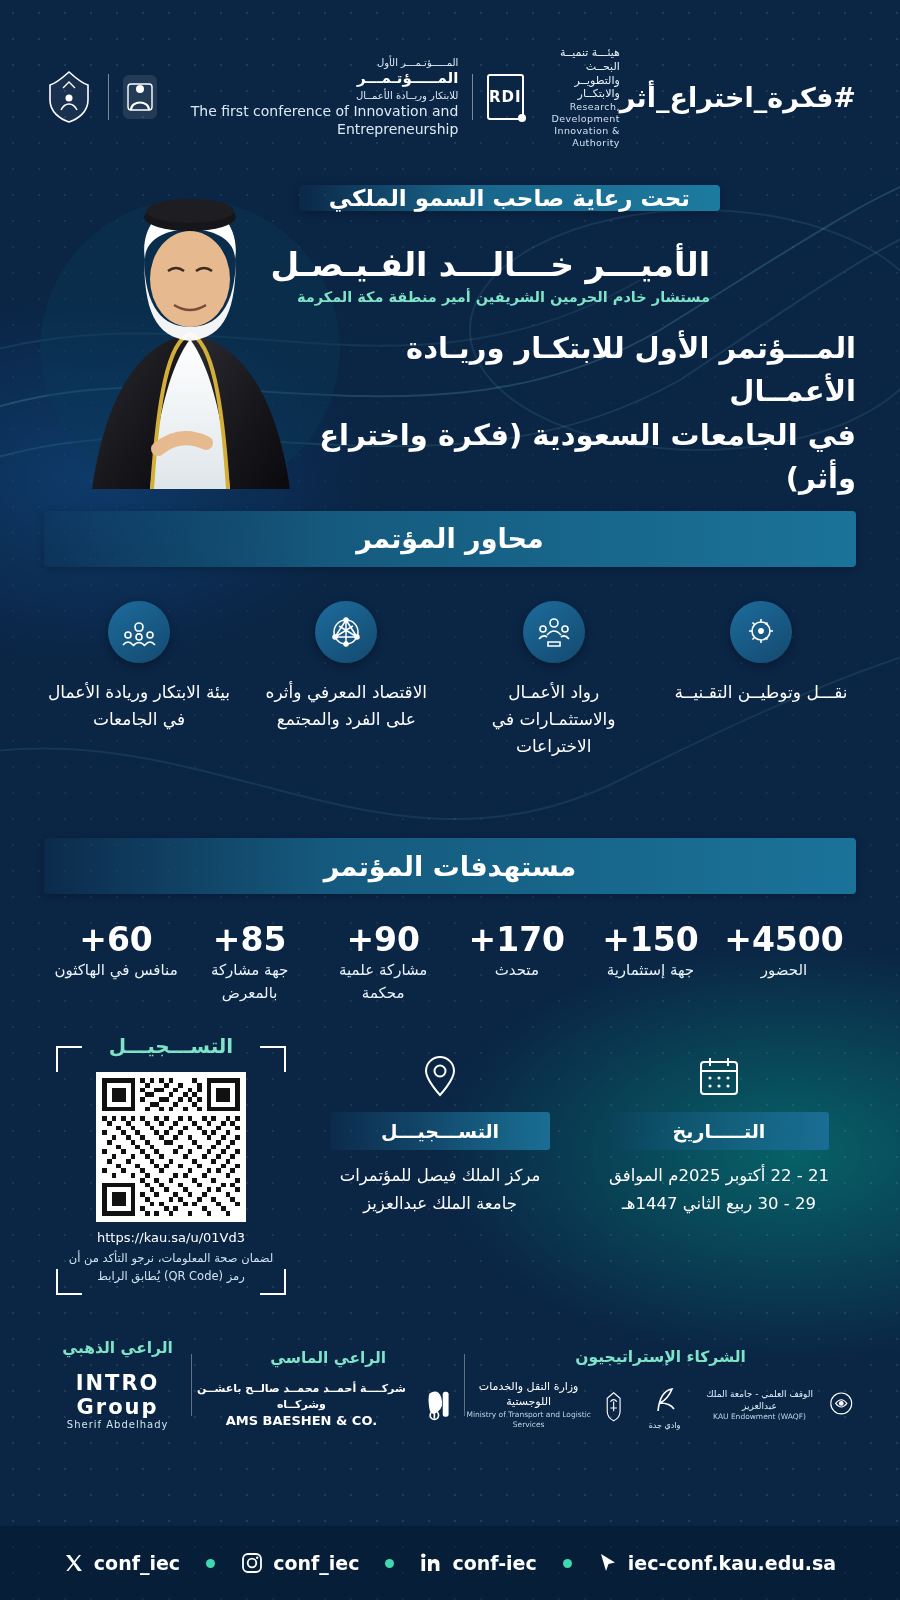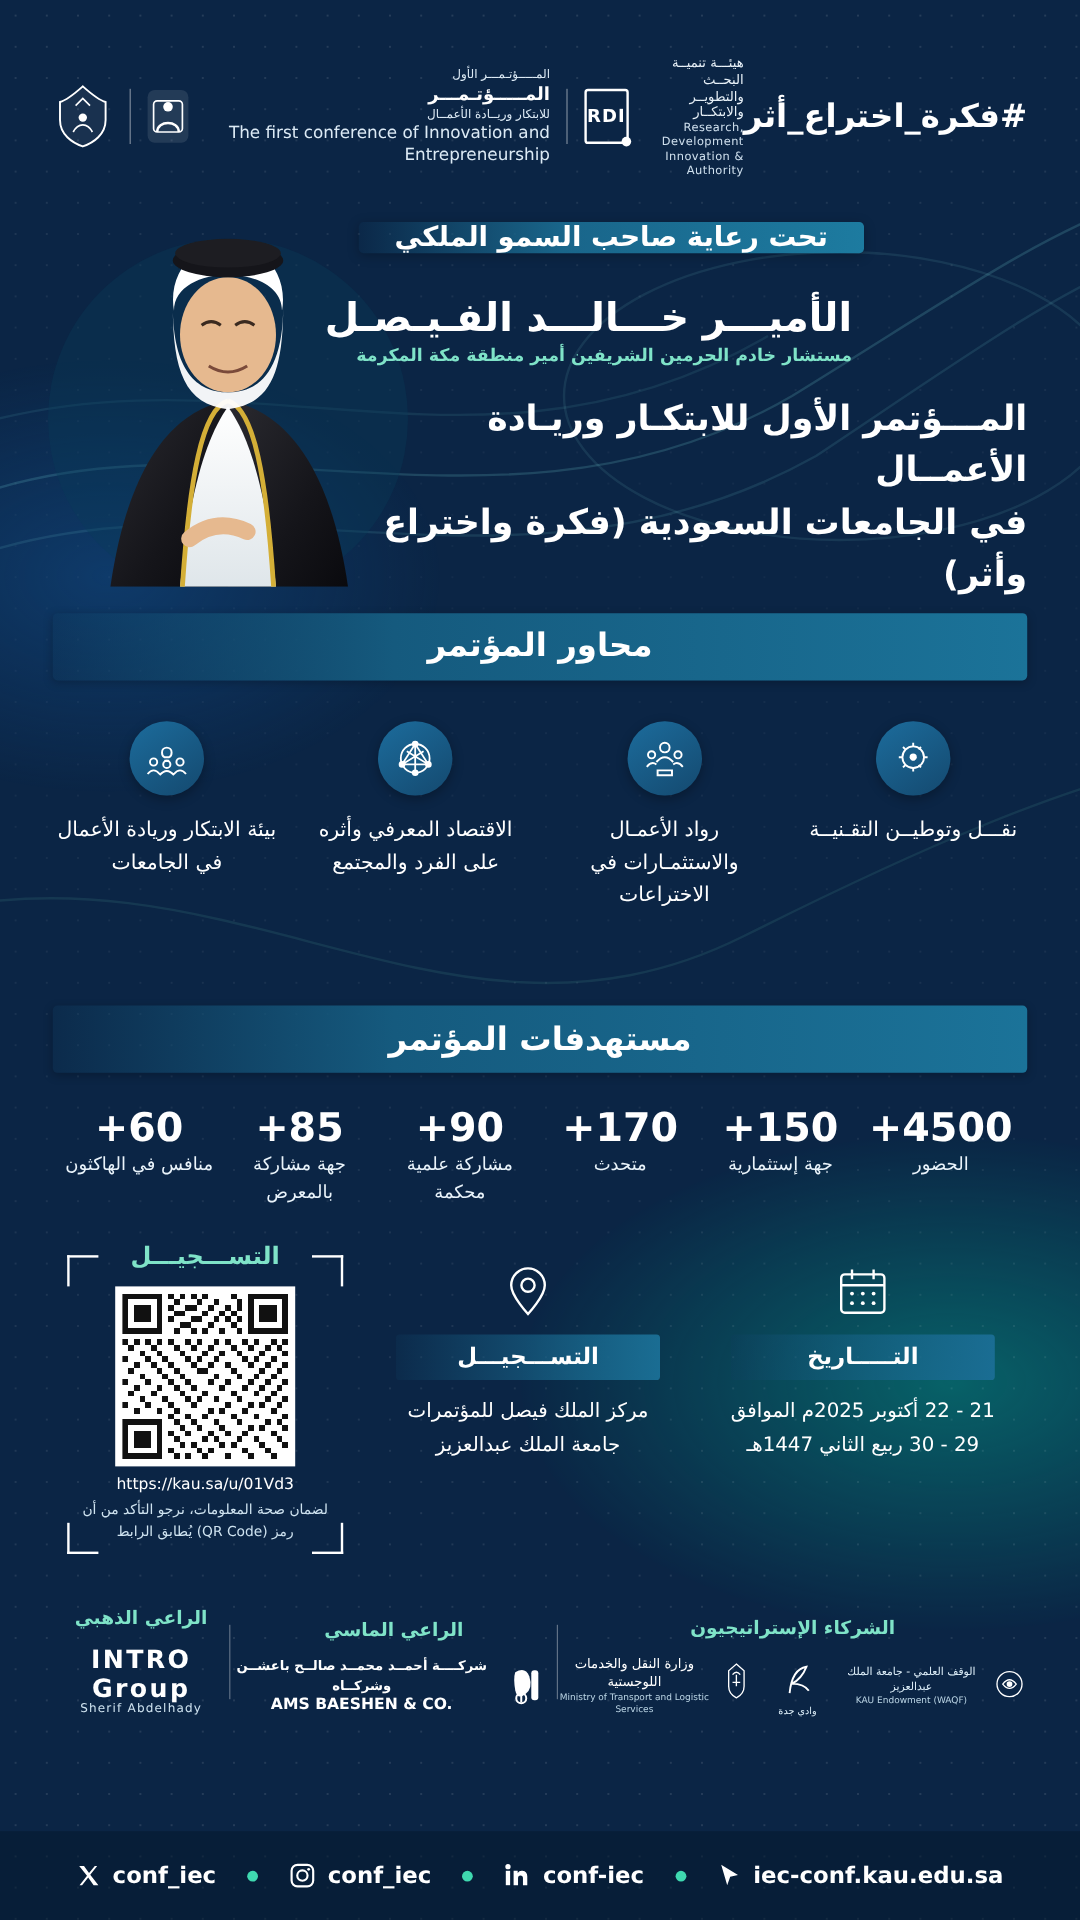--- a/index.html
+++ b/index.html
@@ -653,21 +653,21 @@
             </div>
           </div>
 
           <div style="text-align:center">
             <svg width="34" height="40" viewBox="0 0 34 40" stroke="#fff" fill="none" stroke-width="1.6">
               <path d="M10 30 q2 -20 14 -22 q-4 10 -12 14 q10 0 14 6"></path>
             </svg>
             <div style="font-size:8px;color:#dff0fa">وادي جدة</div>
           </div>
 
-          <div style="display:flex;align-items:flex-start;gap:8px;">
+          <div style="display:flex;align-items:flex-end;gap:8px;">
             <svg width="34" height="44" viewBox="0 0 34 44" stroke="#fff" fill="none" stroke-width="1.4">
               <path d="M17 3 L25 10 L25 26 q0 8 -8 12 q-8 -4 -8 -12 L9 10 Z"></path>
               <path d="M13 14 q4 -5 8 0 M13 22 h8 M17 14 v12"></path>
             </svg>
             <div style="text-align:center;line-height:1.35">
               <div style="font-size:11px;color:#ffffff">وزارة النقل والخدمات اللوجستية</div>
               <div style="font-size:7.5px;color:#bcd6e6">Ministry of Transport and Logistic Services</div>
             </div>
           </div>
         </div>

